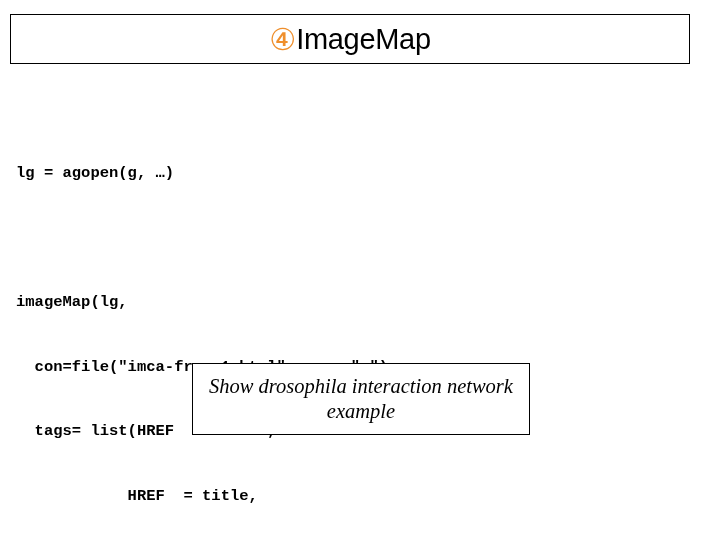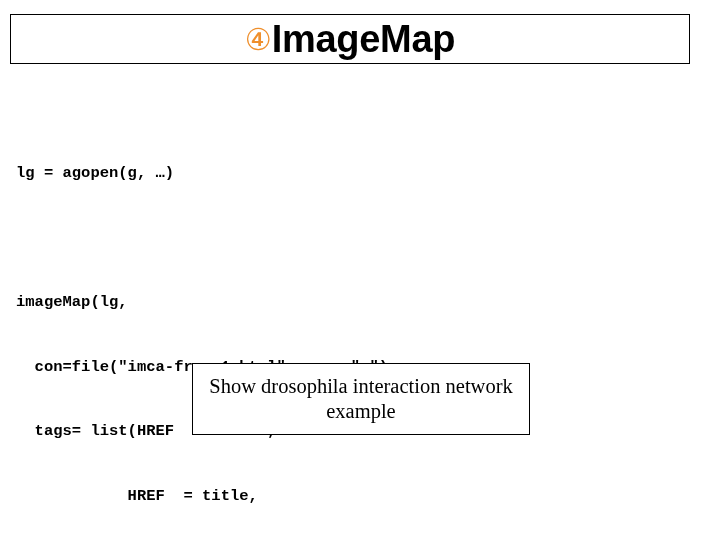--- a/index.html
+++ b/index.html
@@ -42,22 +42,22 @@
     font-size: 30px;
     line-height: 1;
     font-weight: 400;
     color: #ef8f2c;
     margin-right: 0px;
     position: relative;
     top: 1px;
   }
   #title-text {
     font-family: "Liberation Sans", sans-serif;
-    font-size: 38px;
-    font-weight: bold;
+    font-size: 29px;
+    font-weight: normal;
     letter-spacing: -0.3px;
     line-height: 1;
     color: #000000;
   }
 
   
   #code-block {
     position: absolute;
     left: 16px;
     top: 120px;
@@ -85,20 +85,21 @@
     width: 338px;
     height: 72px;
     box-sizing: border-box;
     border: 1px solid #000000;
     background: #ffffff;
     display: flex;
     align-items: center;
     justify-content: center;
     text-align: center;
     cursor: pointer;
+    font-style: italic;
   }
   #show-example-label {
     font-family: "Liberation Serif", "DejaVu Serif", serif;
     font-size: 20.5px;
     font-weight: normal;
     line-height: 25px;
     color: #000000;
     padding: 0 12px;
   }
 </style>

